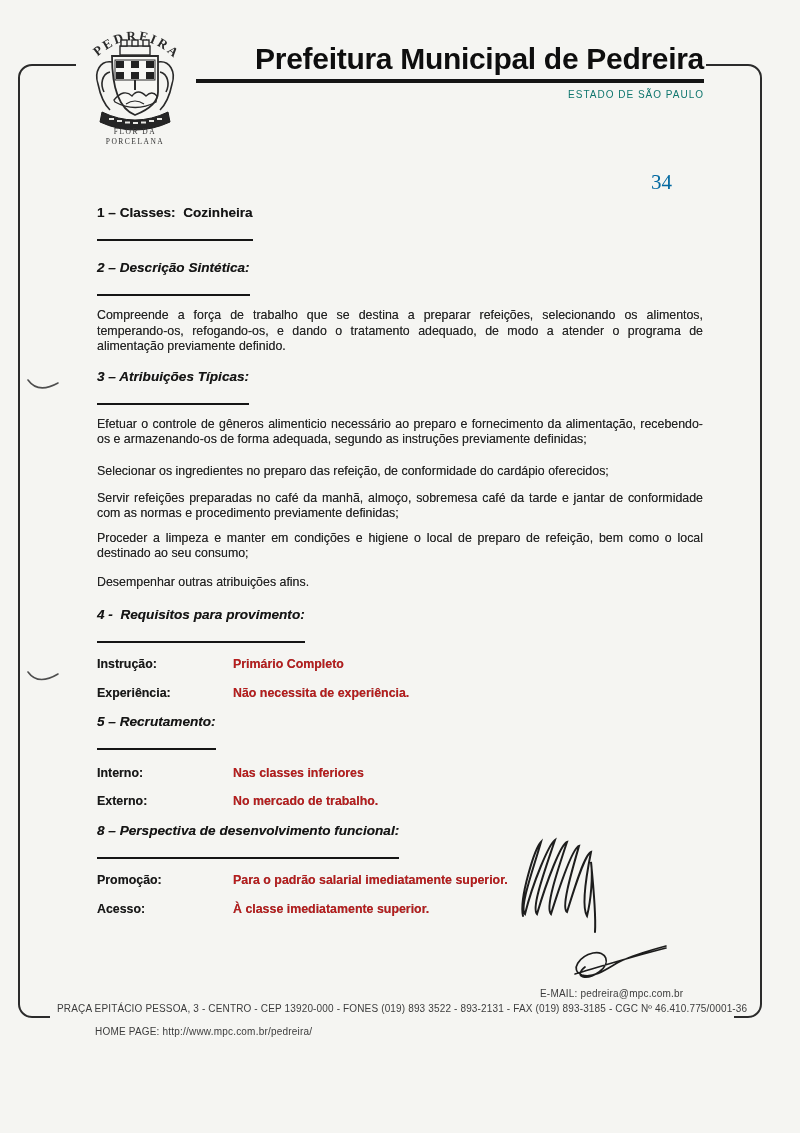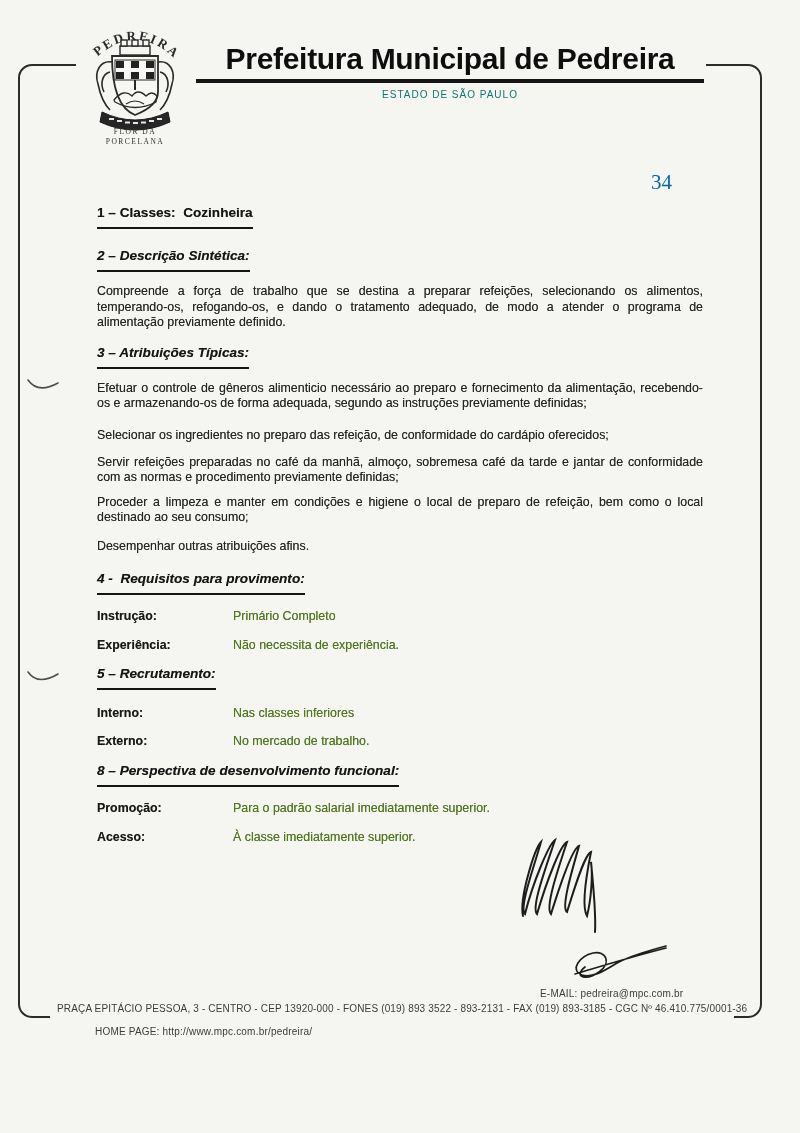--- a/index.html
+++ b/index.html
@@ -17,49 +17,49 @@
   .frame {
     position:absolute; left:18px; top:64px; width:744px; height:954px;
     border:2px solid #2b2b2b; border-radius:14px;
   }
   .mask { position:absolute; background:#f5f5f2; }
   .mask-header { left:76px; top:56px; width:630px; height:18px; }
   .mask-footer { left:50px; top:1004px; width:684px; height:24px; }
 
   
   .logo { position:absolute; left:74px; top:12px; width:122px; height:136px; }
-  .titleblock { position:absolute; left:196px; top:42px; width:508px; text-align:center; }
+  .titleblock { position:absolute; left:196px; top:42px; width:508px; text-align:right; }
   .title {
     font-size:30px; font-weight:bold; letter-spacing:-0.3px; color:#0e0e0e;
     white-space:nowrap;
   }
   .title-rule { margin-top:3px; height:4px; border-top:3px solid #151515; border-bottom:1.5px solid #151515; }
   .subtitle { margin-top:6px; font-size:10px; letter-spacing:1px; color:#0f766e; }
 
   .page-number {
     position:absolute; left:651px; top:170px;
     font-family:"Liberation Serif", serif; font-size:21px; color:#0369a1;
   }
 
   
   .content { position:absolute; left:97px; top:170px; width:606px; }
   .content p {
     font-size:12.4px; line-height:15.6px; text-align:justify; color:#242424;
     margin-top:12px; text-shadow:0 0 0.3px rgba(20,20,20,.55);
   }
   .hd {
     display:inline-block; font-size:13.6px; font-weight:bold; color:#151515;
-    border-bottom:2px solid #151515; padding-bottom:7px; white-space:pre;
+    border-bottom:2px solid #151515; padding-bottom:19px; white-space:pre;
     text-shadow:0 0 0.3px rgba(20,20,20,.5);
   }
   .hd.it { font-style:italic; }
   .hdwrap { margin-top:15px; }
   .row { display:flex; margin-top:14px; font-size:12.4px; }
   .row .lbl { width:136px; font-weight:bold; color:#181818; flex:0 0 136px; text-shadow:0 0 0.3px rgba(20,20,20,.5); }
-  .row .val { color:#4d7c0f; text-shadow:0 0 0.3px rgba(20,20,20,.5); }
+  .row .val { color:#b91c1c; text-shadow:0 0 0.3px rgba(20,20,20,.5);font-weight:bold; }
 
   
   .footer-line1 {
     position:absolute; left:57px; top:1003px; width:670px;
     font-size:10px; letter-spacing:0.15px; white-space:nowrap; color:#3c3c3c;
   }
   .footer-home { position:absolute; left:95px; top:1026px; font-size:10px; letter-spacing:0.2px; color:#3c3c3c; }
   .footer-email { position:absolute; left:540px; top:988px; font-size:10px; letter-spacing:0.2px; color:#3c3c3c; }
 
   .sig-big { position:absolute; left:505px; top:820px; }

